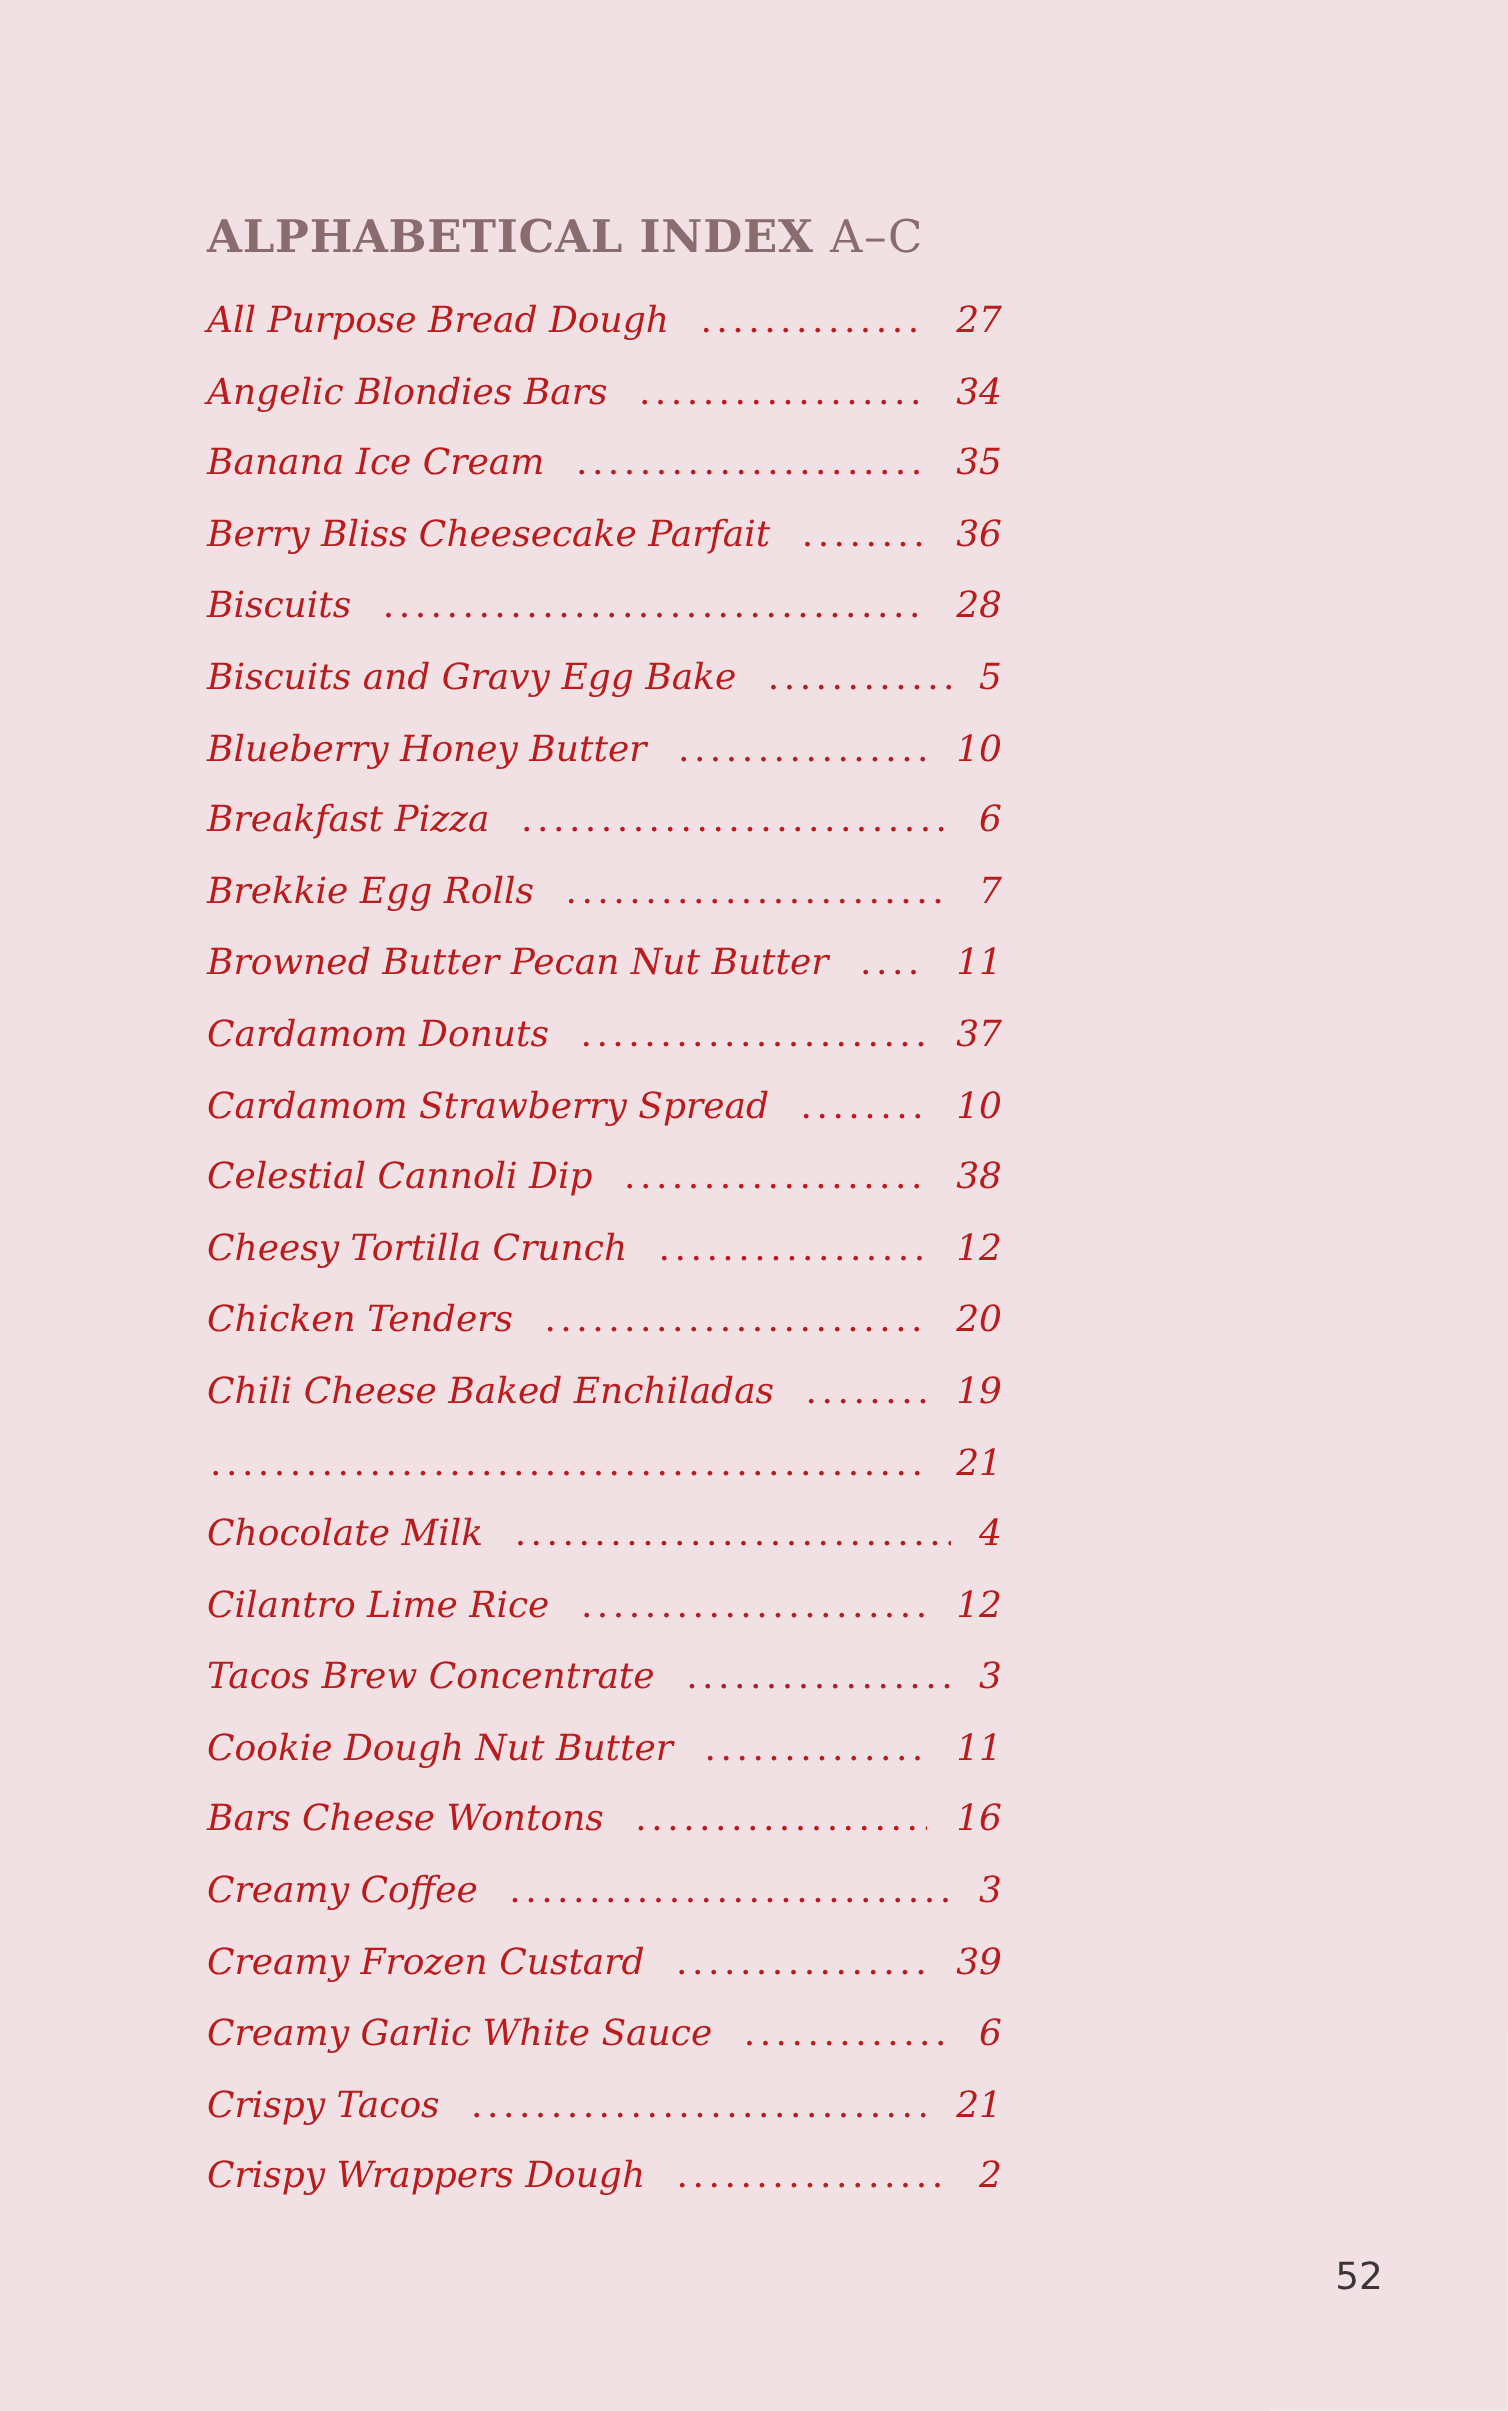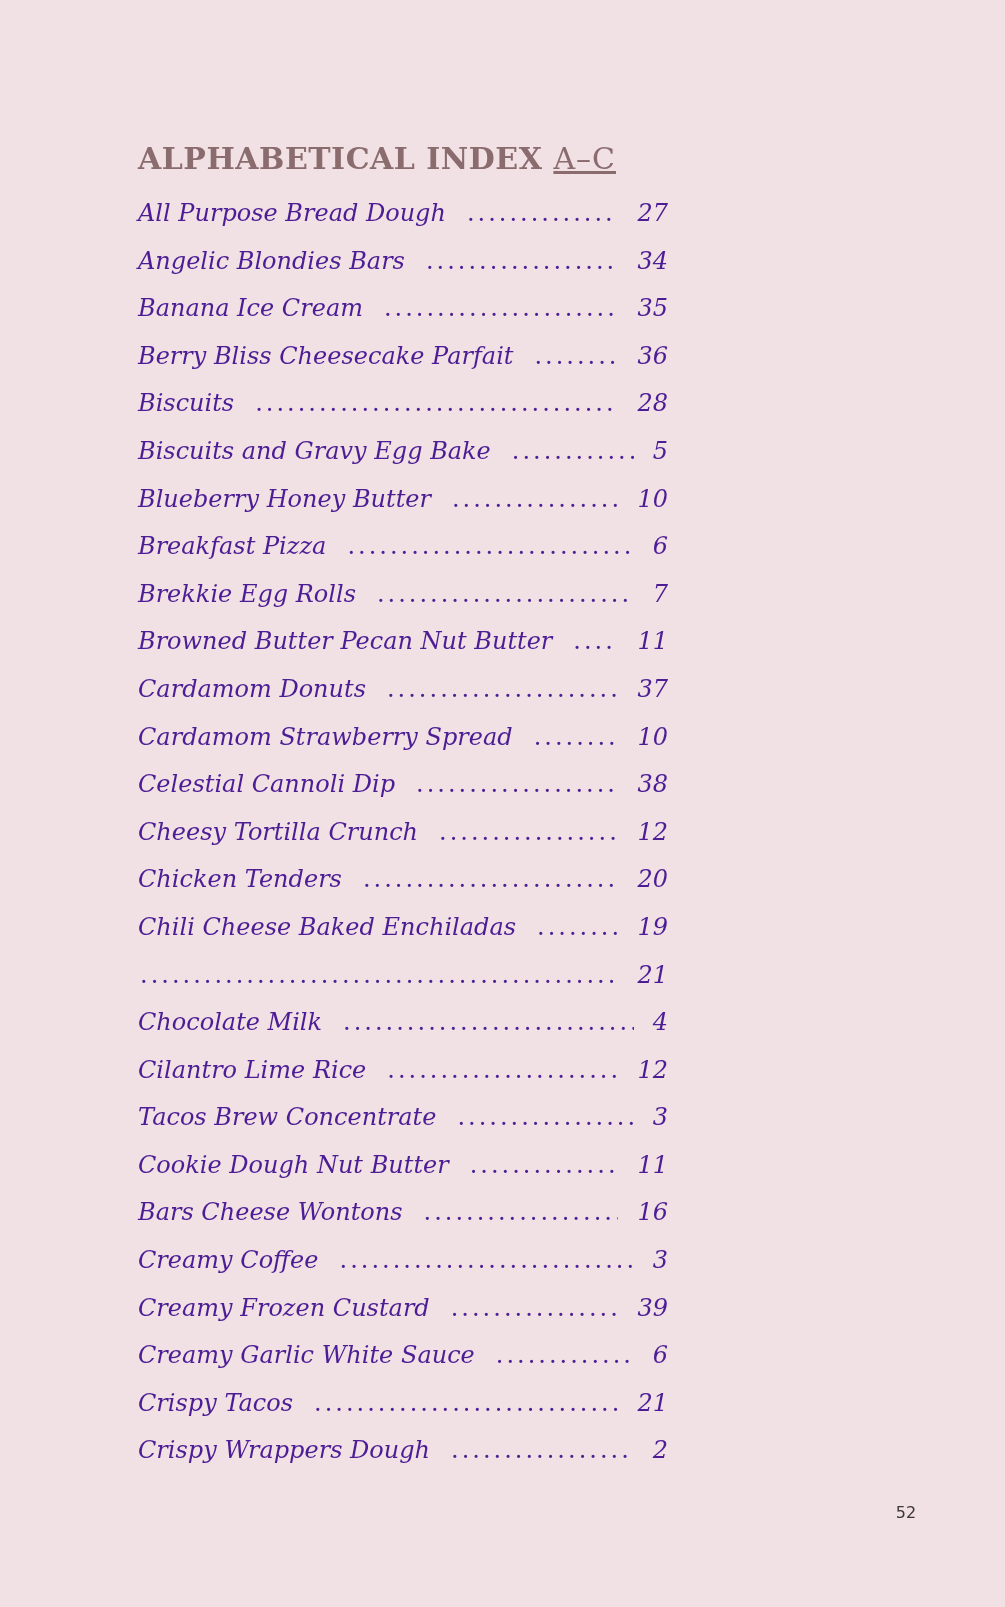--- a/index.html
+++ b/index.html
@@ -22,31 +22,30 @@
     font-size: 30px;
     line-height: 36px;
     font-weight: bold;
     letter-spacing: 0.5px;
     color: #8a6c6e;
     white-space: nowrap;
   }
   .index-title .range {
     font-weight: normal;
     letter-spacing: 1px;
-    text-decoration: underline;
   }
   .entries { }
   .row {
     display: flex;
     align-items: baseline;
     height: 47.6px;
     line-height: 47.6px;
     font-style: italic;
     font-size: 24px;
-    color: #4c1d95;
+    color: #b91c1c;
     white-space: nowrap;
     gap: 19px;
   }
   .nm { flex: 0 0 auto; }
   .dots {
     flex: 1 1 auto;
     overflow: hidden;
     white-space: nowrap;
     font-style: normal;
     letter-spacing: 3px;
@@ -57,21 +56,21 @@
     content: "................................................................................................";
   }
   .pg { flex: 0 0 auto; }
   .footer-page-number {
     position: absolute;
     left: 884px;
     top: 1503px;
     width: 44px;
     text-align: center;
     font-family: "DejaVu Sans", "Liberation Sans", sans-serif;
-    font-size: 16px;
+    font-size: 25px;
     color: #3b3536;
   }
 </style>
 </head>
 <body>
 
 <div class="page">
   <div class="content">
     <h1 class="index-title"><span>ALPHABETICAL INDEX</span> <span class="range">A–C</span></h1>
 

